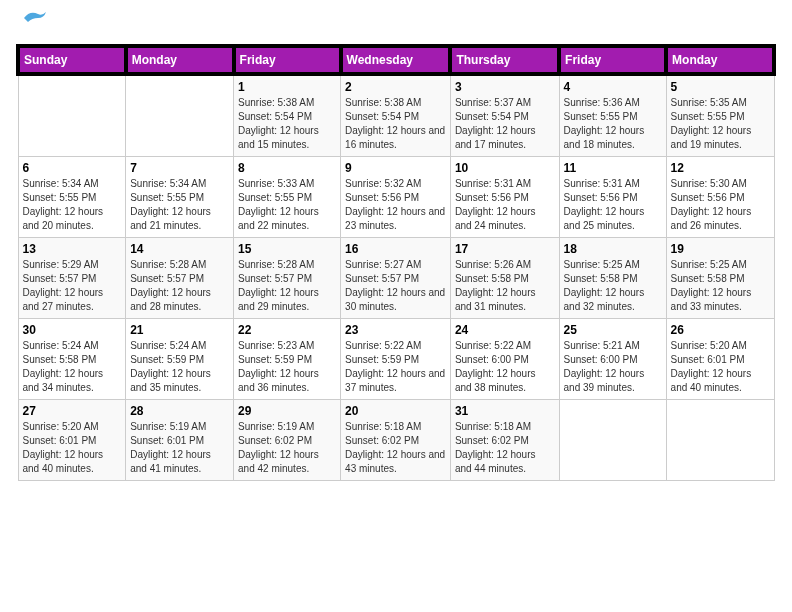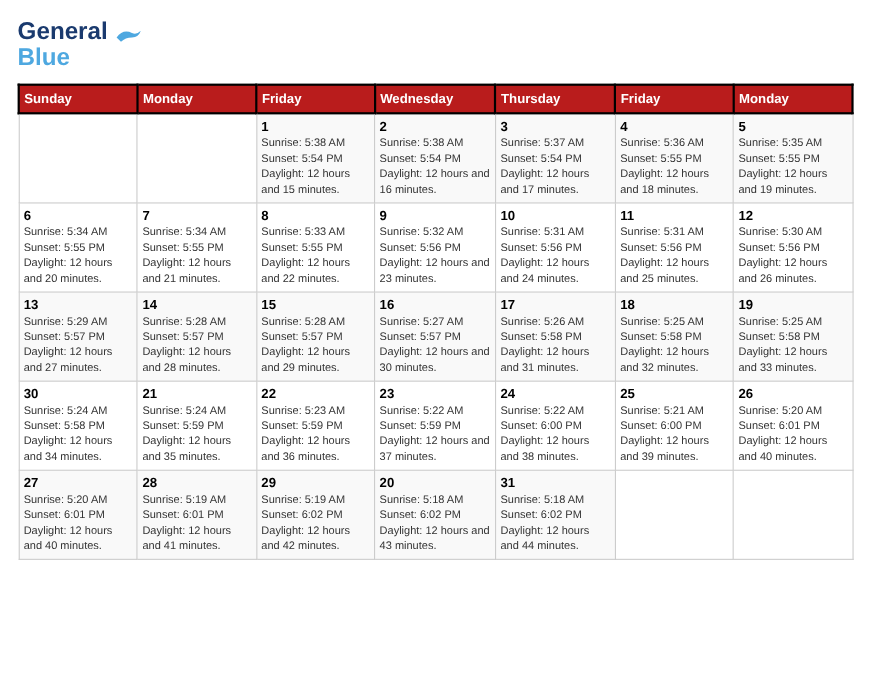--- a/index.html
+++ b/index.html
@@ -32,27 +32,27 @@
     .location {
       font-size: 16px;
       color: #555;
     }
     table {
       width: 100%;
       border-collapse: collapse;
       font-size: 11px;
     }
     thead tr th {
-      background-color: #b91c1c;
+      background-color: #a21caf;
       color: #fff;
       padding: 5px 4px;
       text-align: left;
       font-size: 12px;
       font-weight: bold;
-      border: 2px solid #000000;
+      border: 4px solid #000000;
       margin-top: 29px;
     }
     tbody tr td {
       border: 1px solid #ccc;
       vertical-align: top;
       padding: 4px;
       height: 78px;
       width: 113px;
       background: #fff;
     }
@@ -73,24 +73,20 @@
     .empty {
       background: #fff !important;
     }
   </style>
 </head>
 <body>
 
 <div class="header">
   <div class="logo">
     <div style="display:flex;align-items:center;">
-      <div style="font-size:22px;font-weight:bold;color:#1a3a6e;line-height:1.1;">
-        <span style="color:#1a3a6e;">General</span><br>
-        <span style="color:#4ea8e0;">Blue</span>
-      </div>
       <div style="margin-left:4px;margin-top:-8px;">
         <svg width="28" height="20" viewBox="0 0 28 20">
           <path d="M4,10 Q10,2 18,6 Q22,8 26,4 Q24,10 18,10 Q12,10 8,14 Z" fill="#4ea8e0"></path>
         </svg>
       </div>
     </div>
   </div>
   <div class="title-section">
     <div class="month-year"></div>
     <div class="location"></div>

